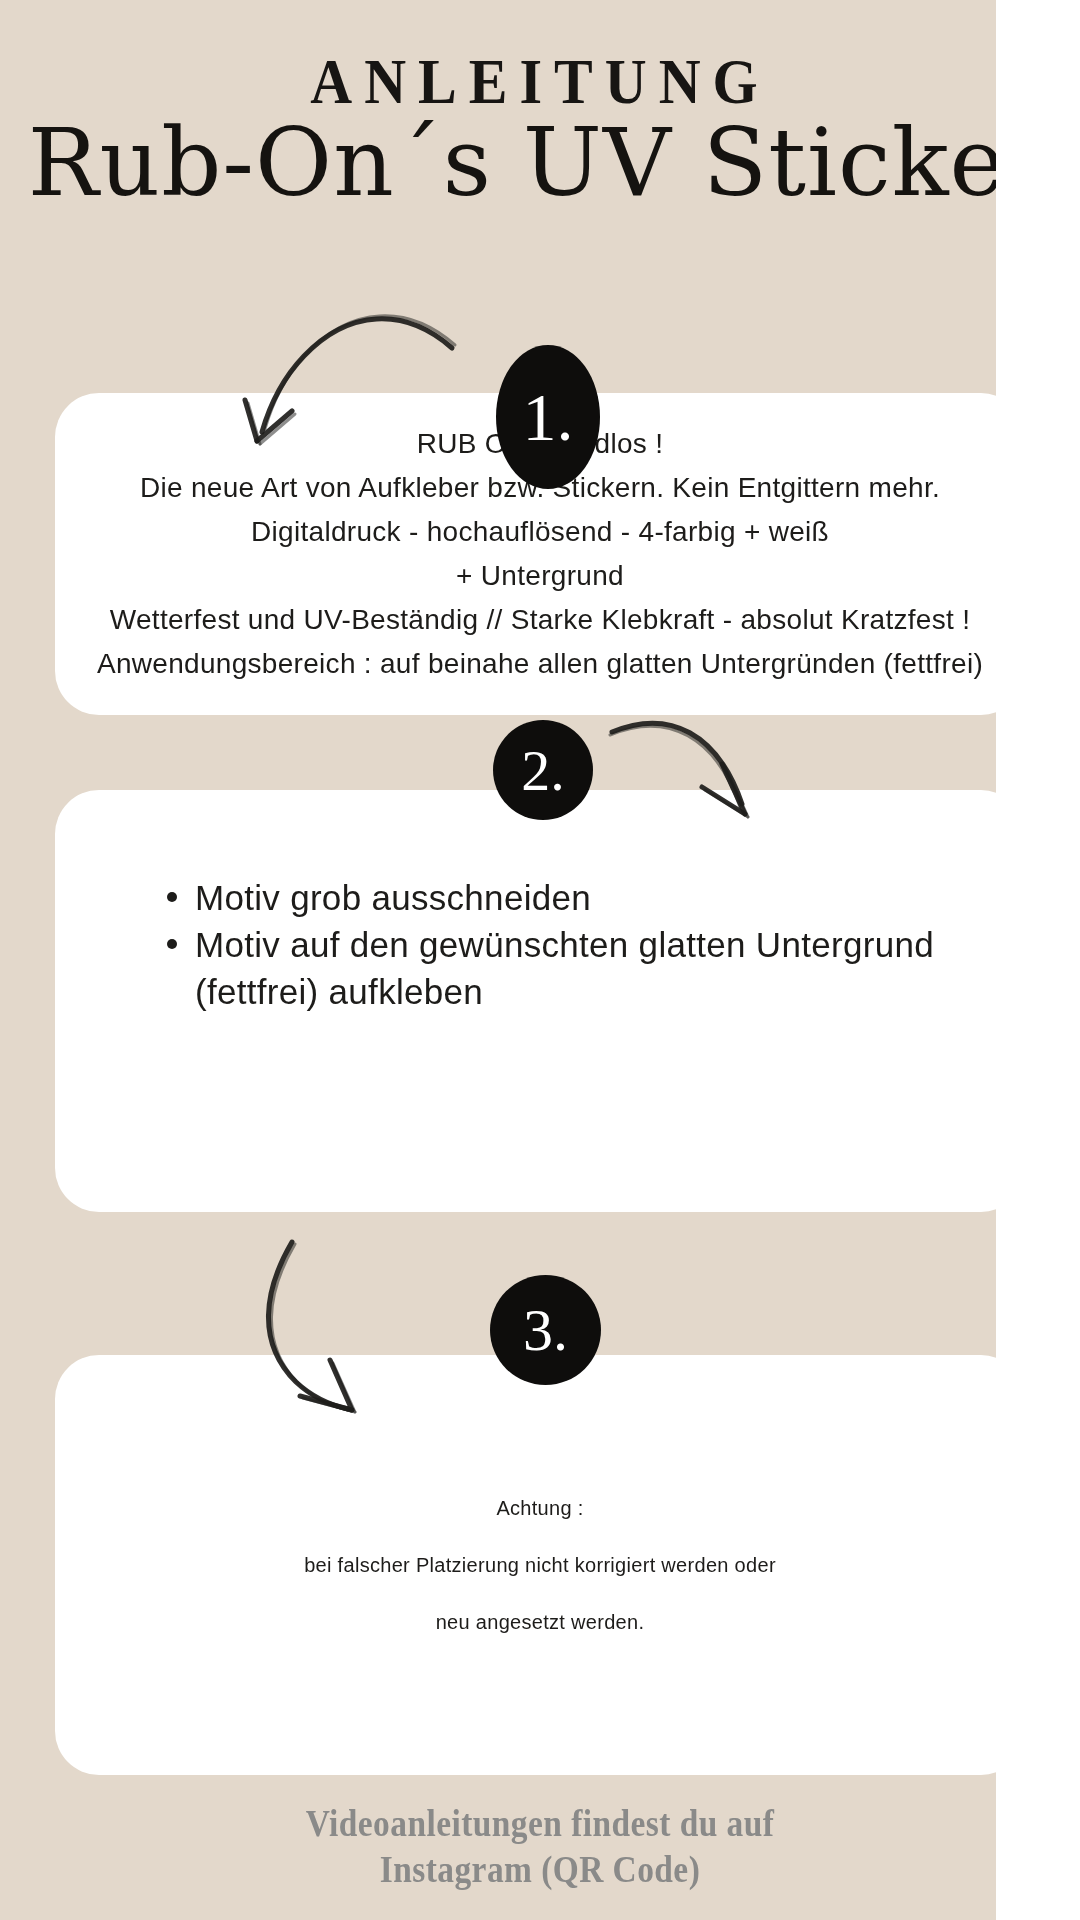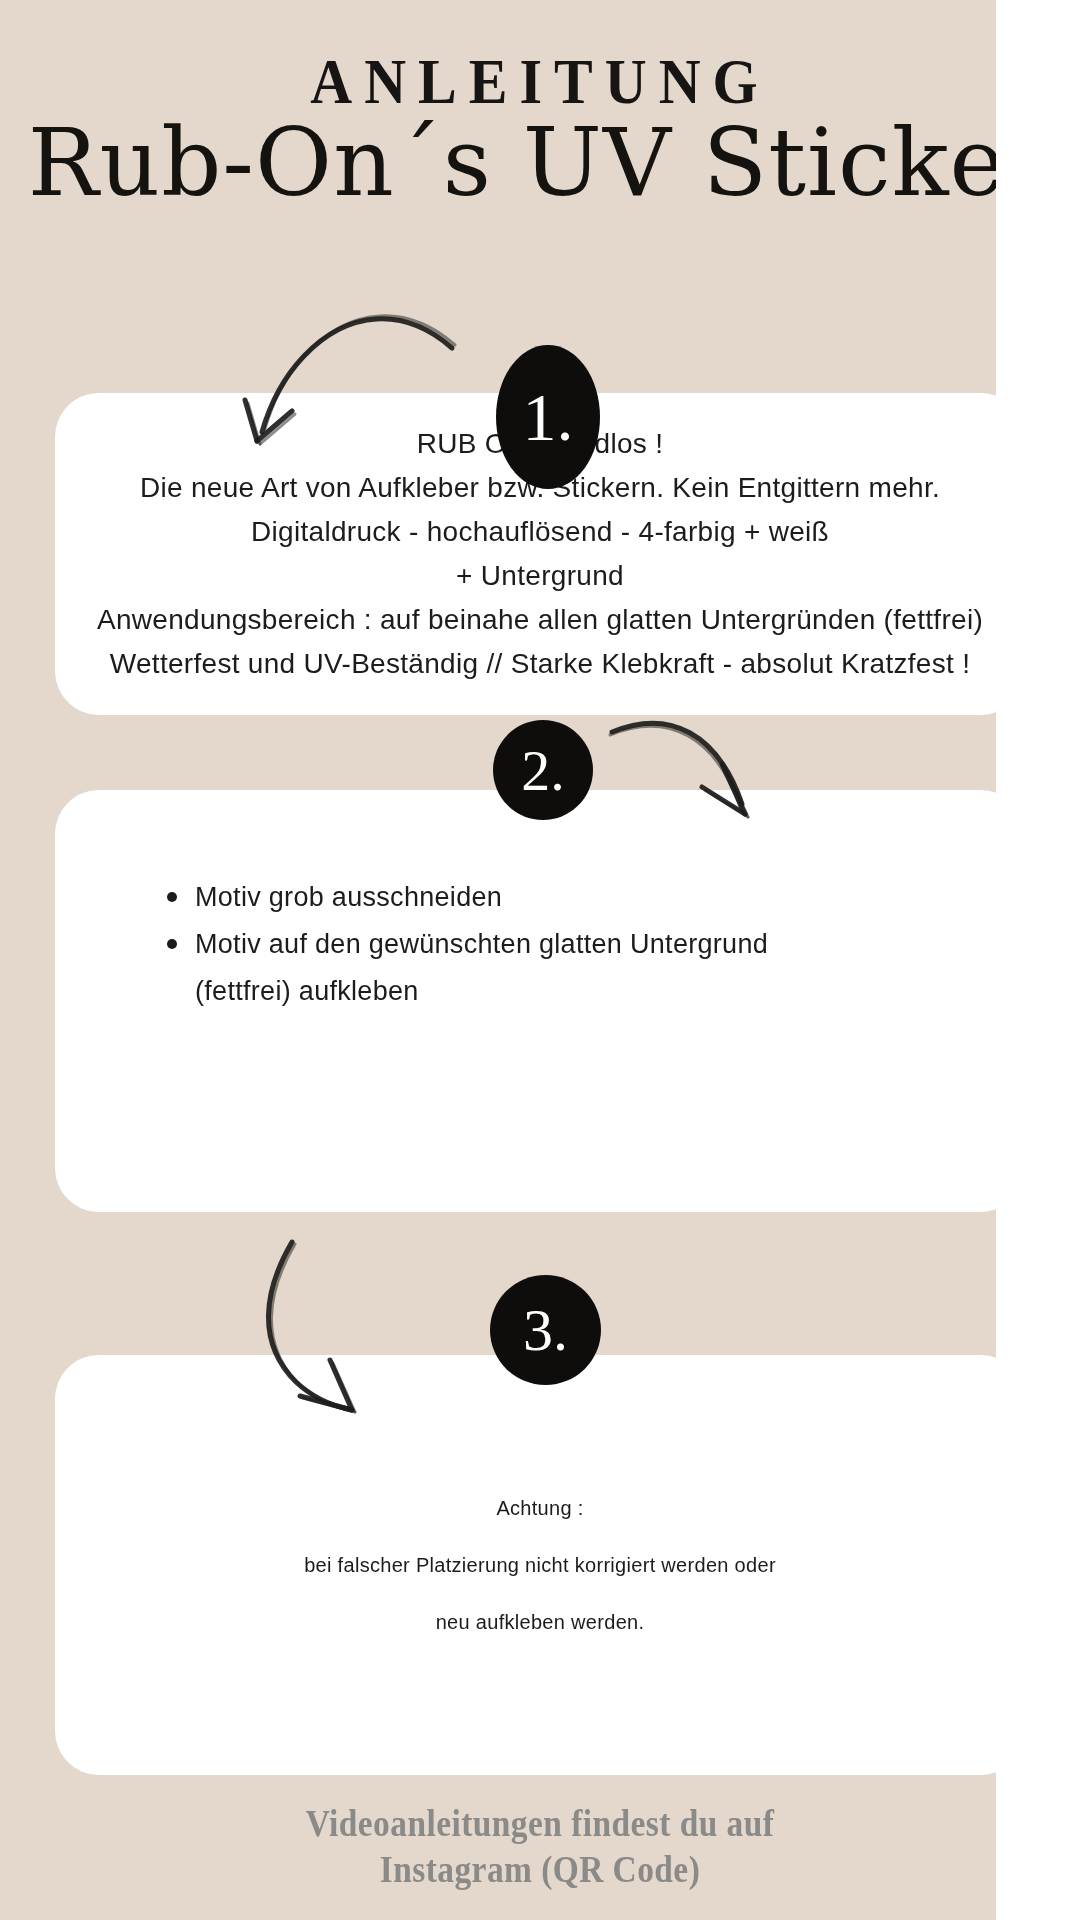--- a/index.html
+++ b/index.html
@@ -44,21 +44,21 @@
     color:#1d1c1a;letter-spacing:.3px;
   }
   .card-3 .center-line{font-size:20px;line-height:57px;letter-spacing:.3px;}
   
   .bullet-list{padding:84px 40px 0 112px;}
   .bullet-item{display:flex;align-items:flex-start;}
   .bullet-dot{
     flex:0 0 auto;width:10px;height:10px;border-radius:50%;
     background:#1d1c1a;margin:18px 18px 0 0;
   }
-  .bullet-text{font-size:27px;line-height:47px;color:#1d1c1a;letter-spacing:.3px;}
+  .bullet-text{font-size:35px;line-height:47px;color:#1d1c1a;letter-spacing:.3px;}
   .bullet-line{white-space:nowrap;}
   
   .badge{
     position:absolute;z-index:3;
     background:#0e0d0c;border-radius:50%;
     display:flex;align-items:center;justify-content:center;
     color:#ffffff;
     font-family:"Liberation Serif", serif;
   }
   .badge-1{left:496px;top:345px;width:104px;height:144px;font-size:68px;}
@@ -127,22 +127,22 @@
   </div>
   <div class="badge badge-3">
     <span>3.</span>
   </div>
 
   <div class="card card-1">
     <div class="center-line">RUB ON - randlos !</div>
     <div class="center-line">Die neue Art von Aufkleber bzw. Stickern. Kein Entgittern mehr.</div>
     <div class="center-line">Digitaldruck - hochauflösend - 4-farbig + weiß</div>
     <div class="center-line">+ Untergrund</div>
+    <div class="center-line">Wetterfest und UV-Beständig // Starke Klebkraft - absolut Kratzfest !</div>
     <div class="center-line">Anwendungsbereich : auf beinahe allen glatten Untergründen (fettfrei)</div>
-    <div class="center-line">Wetterfest und UV-Beständig // Starke Klebkraft - absolut Kratzfest !</div>
   </div>
 
   <div class="card card-2">
     <div class="bullet-list">
       <div class="bullet-item">
         <span class="bullet-dot"></span>
         <div class="bullet-text">
           <div class="bullet-line">Motiv grob ausschneiden</div>
         </div>
       </div>
@@ -152,21 +152,21 @@
           <div class="bullet-line"> Motiv auf den gewünschten glatten Untergrund</div>
           <div class="bullet-line">(fettfrei) aufkleben</div>
         </div>
       </div>
     </div>
   </div>
 
   <div class="card card-3">
     <div class="center-line">Achtung :</div>
     <div class="center-line">bei falscher Platzierung nicht korrigiert werden oder</div>
-    <div class="center-line">neu aufkleben werden.</div>
+    <div class="center-line">neu angesetzt werden.</div>
   </div>
 
   <div class="footer">
     <div>Videoanleitungen findest du auf</div>
     <div>Instagram (QR Code)</div>
   </div>
 
 </div>
 
 </body></html>

